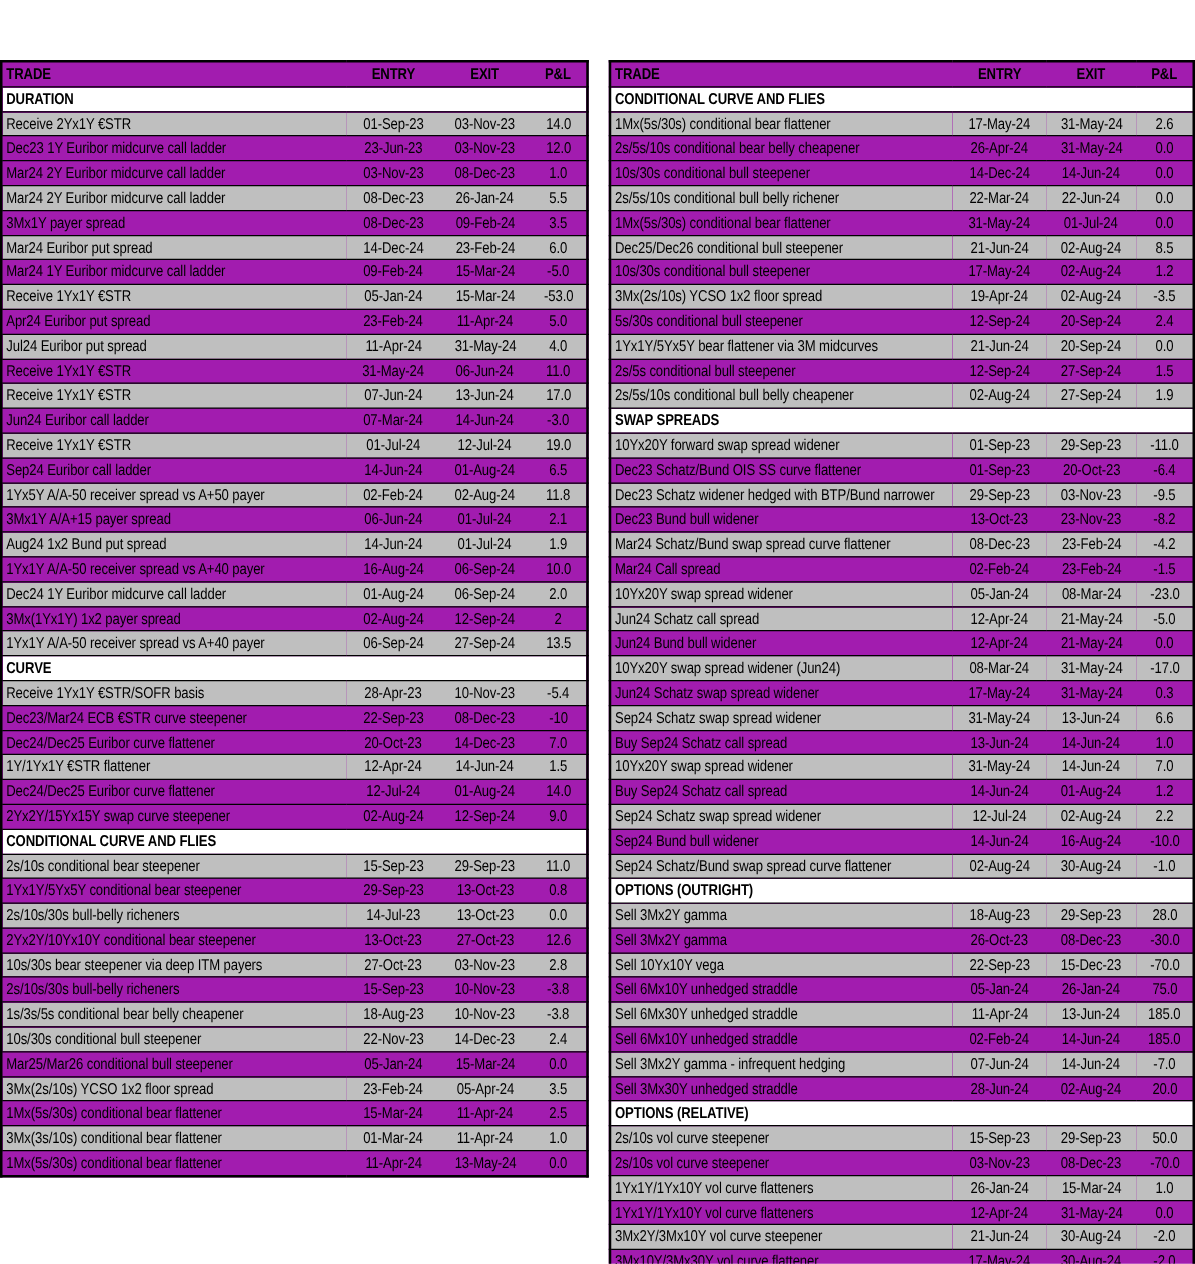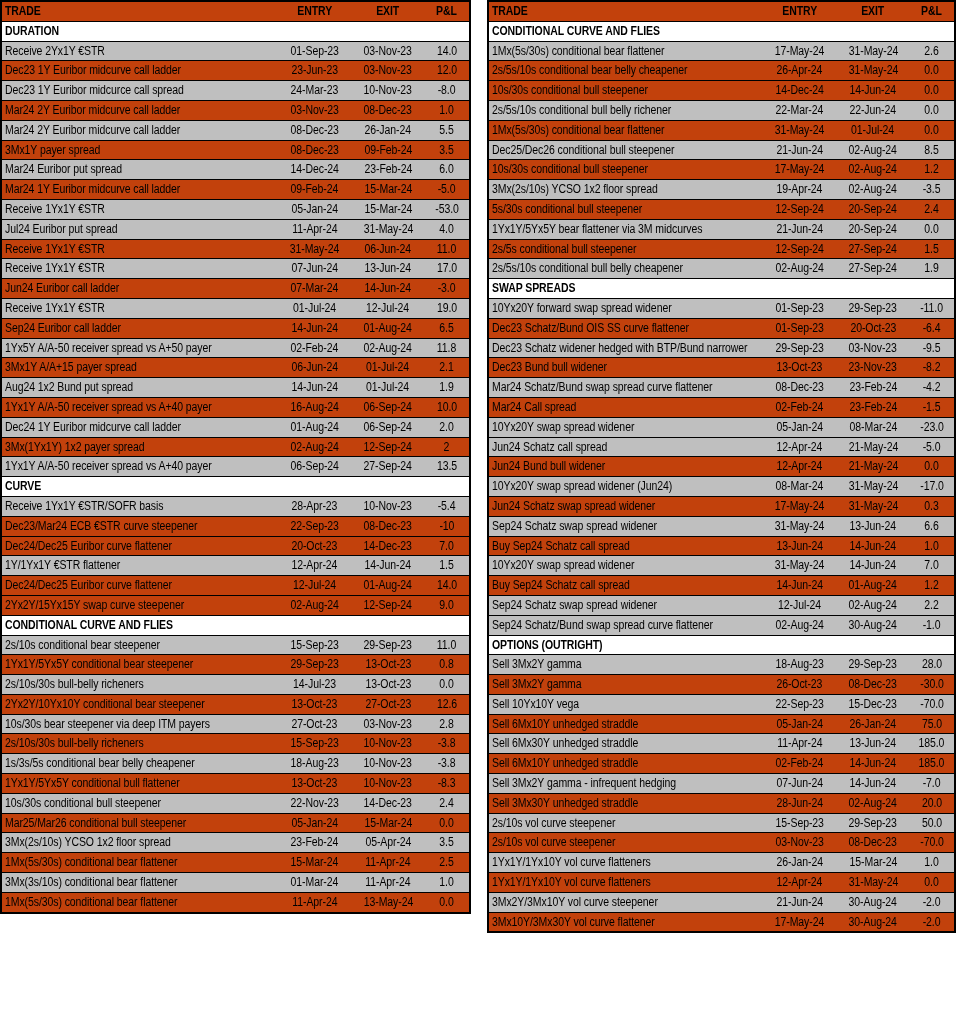--- a/index.html
+++ b/index.html
@@ -11,21 +11,22 @@
     color: #000;
   }
   .tables {
     display: flex;
     align-items: flex-start;
   }
   table {
     border-collapse: collapse;
     table-layout: fixed;
     border: 2px solid #000;
-    background: #c2410c;
+    background: #a21caf;
+    margin-top: 48px;
   }
   #left-table  { width: 471px; margin-right: 16px; }
   #right-table { width: 469px; }
   th, td {
     border-top: 1px solid #000;
     border-bottom: 1px solid #000;
     height: 18.8px;
     padding: 0 3px;
     vertical-align: middle;
     white-space: nowrap;
@@ -77,26 +78,20 @@
           <td class="center"><span class="cx">01-Sep-23</span></td>
           <td class="center"><span class="cx">03-Nov-23</span></td>
           <td class="center"><span class="cx">14.0</span></td>
         </tr>
         <tr class="">
           <td><span class="cx">Dec23 1Y Euribor midcurve call ladder</span></td>
           <td class="center"><span class="cx">23-Jun-23</span></td>
           <td class="center"><span class="cx">03-Nov-23</span></td>
           <td class="center"><span class="cx">12.0</span></td>
         </tr>
-        <tr class="stripe">
-          <td><span class="cx">Dec23 1Y Euribor midcurce call spread</span></td>
-          <td class="center"><span class="cx">24-Mar-23</span></td>
-          <td class="center"><span class="cx">10-Nov-23</span></td>
-          <td class="center"><span class="cx">-8.0</span></td>
-        </tr>
         <tr class="">
           <td><span class="cx">Mar24 2Y Euribor midcurve call ladder</span></td>
           <td class="center"><span class="cx">03-Nov-23</span></td>
           <td class="center"><span class="cx">08-Dec-23</span></td>
           <td class="center"><span class="cx">1.0</span></td>
         </tr>
         <tr class="stripe">
           <td><span class="cx">Mar24 2Y Euribor midcurve call ladder</span></td>
           <td class="center"><span class="cx">08-Dec-23</span></td>
           <td class="center"><span class="cx">26-Jan-24</span></td>
@@ -119,20 +114,26 @@
           <td class="center"><span class="cx">09-Feb-24</span></td>
           <td class="center"><span class="cx">15-Mar-24</span></td>
           <td class="center"><span class="cx">-5.0</span></td>
         </tr>
         <tr class="stripe">
           <td><span class="cx">Receive 1Yx1Y €STR</span></td>
           <td class="center"><span class="cx">05-Jan-24</span></td>
           <td class="center"><span class="cx">15-Mar-24</span></td>
           <td class="center"><span class="cx">-53.0</span></td>
         </tr>
+        <tr class="">
+          <td><span class="cx">Apr24 Euribor put spread</span></td>
+          <td class="center"><span class="cx">23-Feb-24</span></td>
+          <td class="center"><span class="cx">11-Apr-24</span></td>
+          <td class="center"><span class="cx">5.0</span></td>
+        </tr>
         <tr class="stripe">
           <td><span class="cx">Jul24 Euribor put spread</span></td>
           <td class="center"><span class="cx">11-Apr-24</span></td>
           <td class="center"><span class="cx">31-May-24</span></td>
           <td class="center"><span class="cx">4.0</span></td>
         </tr>
         <tr class="">
           <td><span class="cx">Receive 1Yx1Y €STR</span></td>
           <td class="center"><span class="cx">31-May-24</span></td>
           <td class="center"><span class="cx">06-Jun-24</span></td>
@@ -280,26 +281,20 @@
           <td><span class="cx">2s/10s/30s bull-belly richeners</span></td>
           <td class="center"><span class="cx">15-Sep-23</span></td>
           <td class="center"><span class="cx">10-Nov-23</span></td>
           <td class="center"><span class="cx">-3.8</span></td>
         </tr>
         <tr class="stripe">
           <td><span class="cx">1s/3s/5s conditional bear belly cheapener</span></td>
           <td class="center"><span class="cx">18-Aug-23</span></td>
           <td class="center"><span class="cx">10-Nov-23</span></td>
           <td class="center"><span class="cx">-3.8</span></td>
-        </tr>
-        <tr class="">
-          <td><span class="cx">1Yx1Y/5Yx5Y conditional bull flattener</span></td>
-          <td class="center"><span class="cx">13-Oct-23</span></td>
-          <td class="center"><span class="cx">10-Nov-23</span></td>
-          <td class="center"><span class="cx">-8.3</span></td>
         </tr>
         <tr class="stripe">
           <td><span class="cx">10s/30s conditional bull steepener</span></td>
           <td class="center"><span class="cx">22-Nov-23</span></td>
           <td class="center"><span class="cx">14-Dec-23</span></td>
           <td class="center"><span class="cx">2.4</span></td>
         </tr>
         <tr class="">
           <td><span class="cx">Mar25/Mar26 conditional bull steepener</span></td>
           <td class="center"><span class="cx">05-Jan-24</span></td>
@@ -516,20 +511,26 @@
           <td class="center"><span class="cx">14-Jun-24</span></td>
           <td class="center"><span class="cx">01-Aug-24</span></td>
           <td class="center"><span class="cx">1.2</span></td>
         </tr>
         <tr class="stripe">
           <td><span class="cx">Sep24 Schatz swap spread widener</span></td>
           <td class="center"><span class="cx">12-Jul-24</span></td>
           <td class="center"><span class="cx">02-Aug-24</span></td>
           <td class="center"><span class="cx">2.2</span></td>
         </tr>
+        <tr class="">
+          <td><span class="cx">Sep24 Bund bull widener</span></td>
+          <td class="center"><span class="cx">14-Jun-24</span></td>
+          <td class="center"><span class="cx">16-Aug-24</span></td>
+          <td class="center"><span class="cx">-10.0</span></td>
+        </tr>
         <tr class="stripe">
           <td><span class="cx">Sep24 Schatz/Bund swap spread curve flattener</span></td>
           <td class="center"><span class="cx">02-Aug-24</span></td>
           <td class="center"><span class="cx">30-Aug-24</span></td>
           <td class="center"><span class="cx">-1.0</span></td>
         </tr>
         <tr class="section-row">
           <td colspan="4"><span class="cx b">OPTIONS (OUTRIGHT)</span></td>
         </tr>
         <tr class="stripe">
@@ -572,20 +573,23 @@
           <td><span class="cx">Sell 3Mx2Y gamma - infrequent hedging</span></td>
           <td class="center"><span class="cx">07-Jun-24</span></td>
           <td class="center"><span class="cx">14-Jun-24</span></td>
           <td class="center"><span class="cx">-7.0</span></td>
         </tr>
         <tr class="">
           <td><span class="cx">Sell 3Mx30Y unhedged straddle</span></td>
           <td class="center"><span class="cx">28-Jun-24</span></td>
           <td class="center"><span class="cx">02-Aug-24</span></td>
           <td class="center"><span class="cx">20.0</span></td>
+        </tr>
+        <tr class="section-row">
+          <td colspan="4"><span class="cx b">OPTIONS (RELATIVE)</span></td>
         </tr>
         <tr class="stripe">
           <td><span class="cx">2s/10s vol curve steepener</span></td>
           <td class="center"><span class="cx">15-Sep-23</span></td>
           <td class="center"><span class="cx">29-Sep-23</span></td>
           <td class="center"><span class="cx">50.0</span></td>
         </tr>
         <tr class="">
           <td><span class="cx">2s/10s vol curve steepener</span></td>
           <td class="center"><span class="cx">03-Nov-23</span></td>

